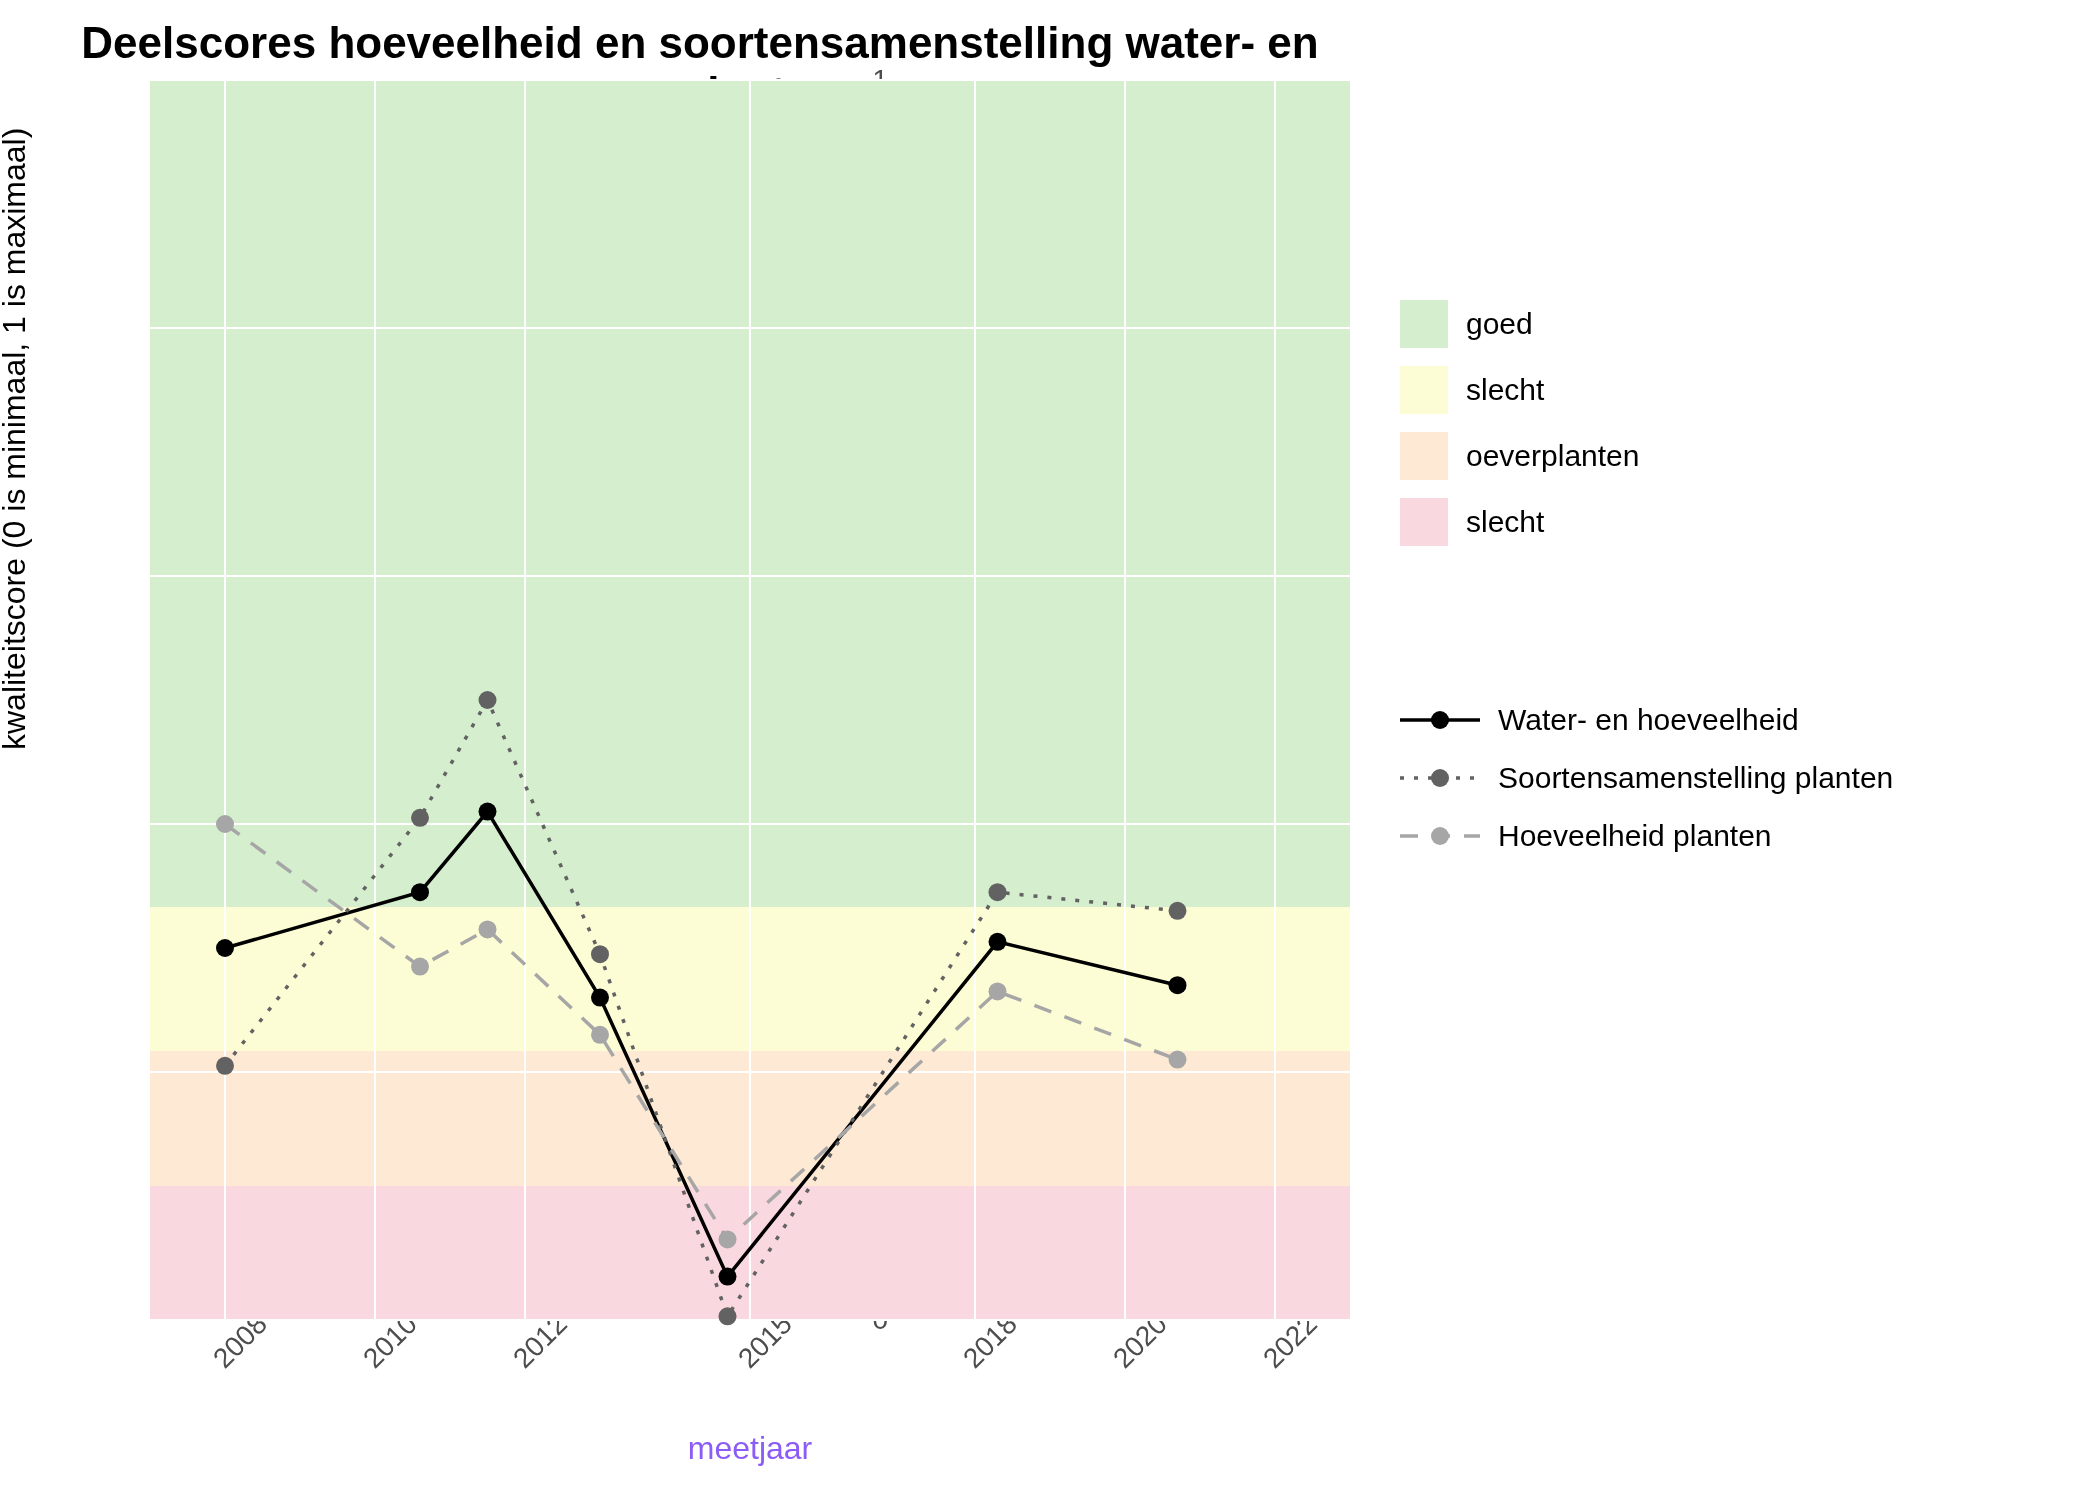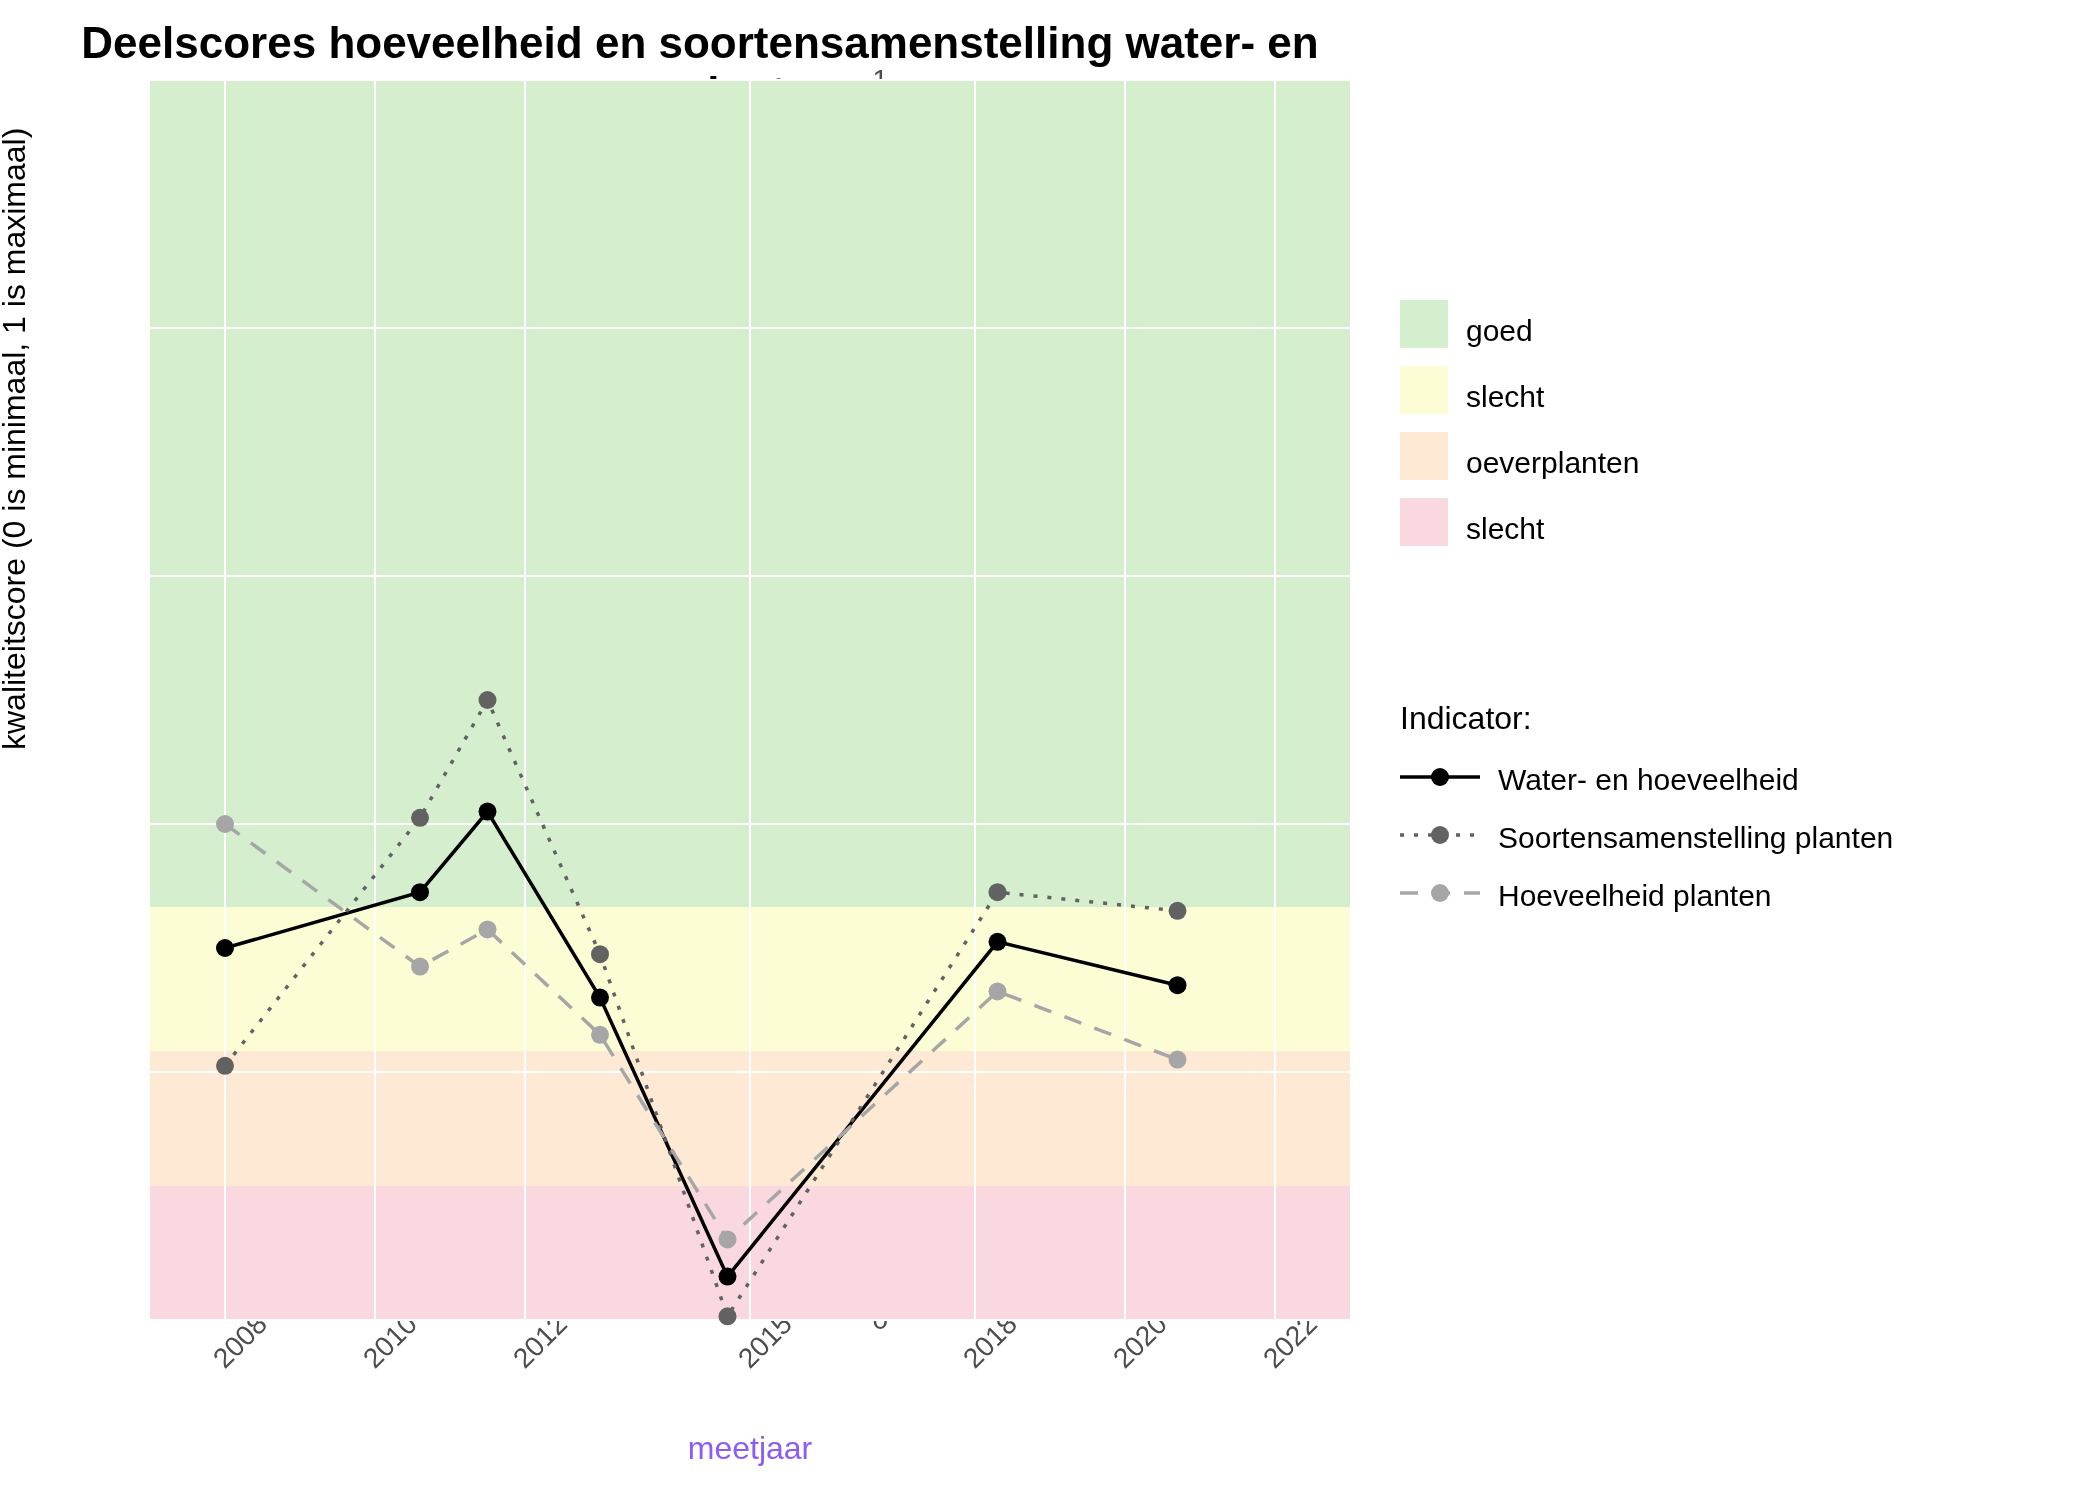--- a/index.html
+++ b/index.html
@@ -99,21 +99,21 @@
     top: 300px;
     width: 650px;
   }
   .legend-title {
     font-size: 32px;
     color: #000;
     margin-bottom: 20px;
   }
   .legend-item {
     display: flex;
-    align-items: flex-end;
+    align-items: center;
     margin-bottom: 18px;
     font-size: 30px;
     color: #000;
   }
   .legend-swatch-bg {
     width: 48px;
     height: 48px;
     margin-right: 18px;
     flex-shrink: 0;
   }
@@ -225,21 +225,20 @@
           <span>oeverplanten</span>
         </div>
         <div class="legend-item">
           <div class="legend-swatch-bg" style="background: rgb(250, 216, 223);"></div>
           <span>slecht</span>
         </div>
       </div>
   </div>
 
   <div class="legend2">
-    <div class="legend-title">Indicator:</div>
     <div id="legend-ind-items">
         <div class="legend-item">
           <div class="legend-swatch-line"><svg width="80" height="40">
               <line x1="0" y1="20" x2="80" y2="20" stroke="#000000" stroke-width="3.5"></line>
               <circle cx="40" cy="20" r="9" fill="#000000"></circle>
             </svg></div>
           <span>Water- en hoeveelheid</span>
         </div>
         <div class="legend-item">
           <div class="legend-swatch-line"><svg width="80" height="40">

